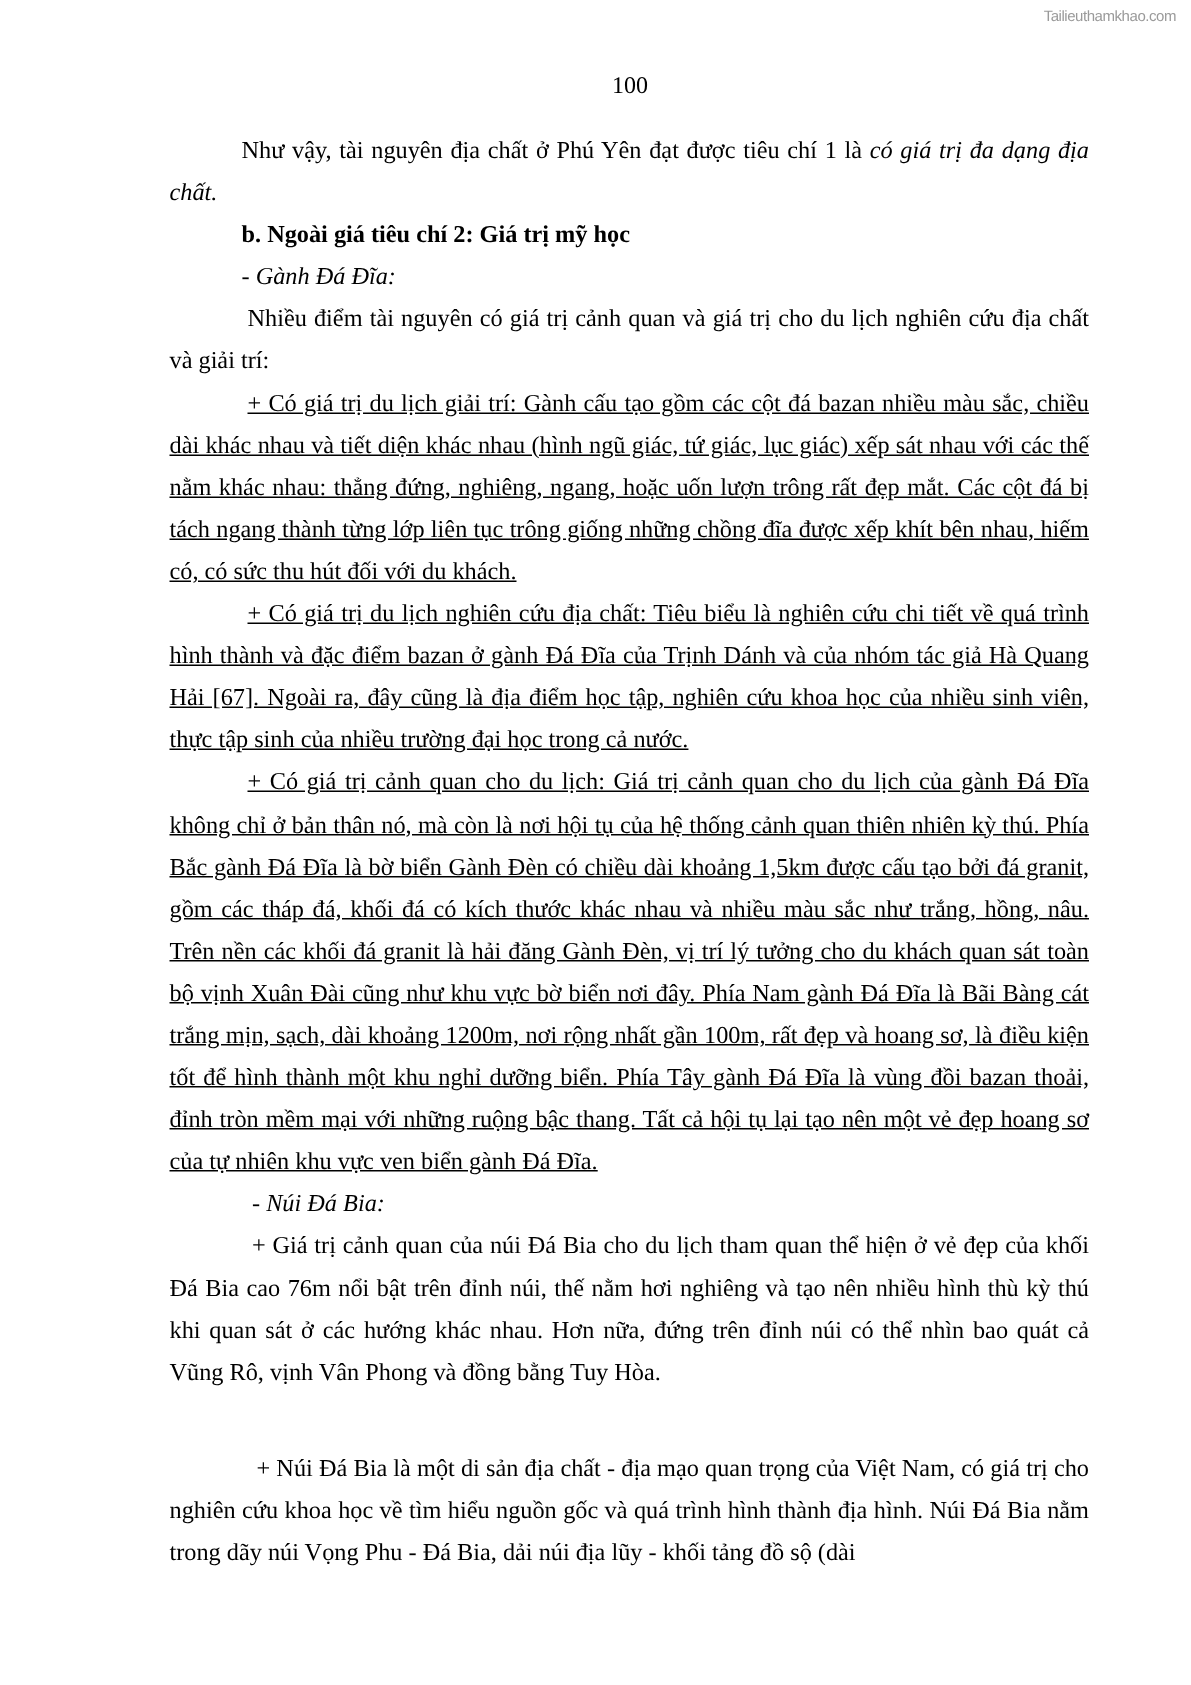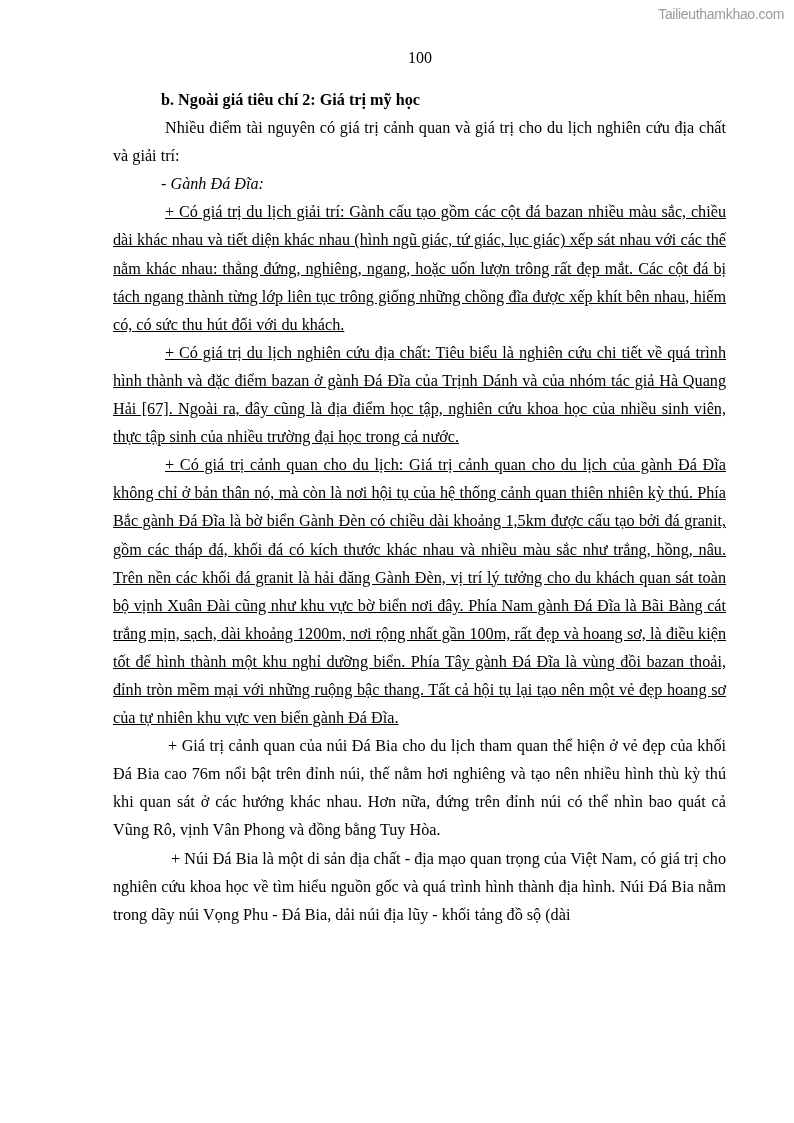--- a/index.html
+++ b/index.html
@@ -1,40 +1,42 @@
 <!DOCTYPE html>
 <html><head>
   <meta charset="utf-8">
   <style>
     html, body { margin: 0; padding: 0; background: #ffffff; }
     body { width: 794px; height: 1123px; position: relative; overflow: hidden;
            font-family: "Liberation Serif", serif; color: #000; }
     .watermark { position: absolute; top: 6px; right: 10px; font-family: "Liberation Sans", sans-serif;
-                 font-size: 14px; color: #9a9a9a; letter-spacing: -0.3px; }
+                 font-size: 10px; color: #9a9a9a; letter-spacing: -0.3px; }
     .page-number { position: absolute; top: 49px; left: 0; width: 840px; text-align: center;
                    font-size: 16px; }
     .content { position: absolute; top: 86px; left: 113px; width: 613px; font-size: 16.2px; line-height: 28.1px; }
     .p { margin: 0; text-align: justify; text-indent: 48px; }
     .p.small-indent { text-indent: 52px; }
     .p.heading { font-weight: bold; text-indent: 48px; }
     .p.item { font-style: italic; text-indent: 48px; }
     .p.item2 { font-style: italic; text-indent: 55px; }
     .p.plus { text-indent: 52px; text-decoration: underline; }
     .p.plus2 { text-indent: 55px; }
-    .p.plus3 { text-indent: 58px; }
+    .p.plus3 { text-indent: 58px; margin-top: 36px; }
     em { font-style: italic; }
   </style>
 </head>
 <body>
 
 <div class="watermark">Tailieuthamkhao.com</div>
 <div class="page-number">100</div>
 
 <div class="content">
+  <p class="p"><span>Như vậy, tài nguyên địa chất ở Phú Yên đạt được tiêu chí 1 là </span><em>có giá trị đa dạng địa chất.</em></p>
   <p class="p heading">b. Ngoài giá tiêu chí 2: Giá trị mỹ học</p>
+  <p class="p item">- Gành Đá Đĩa:</p>
   <p class="p small-indent">Nhiều điểm tài nguyên có giá trị cảnh quan và giá trị cho du lịch nghiên cứu địa chất và giải trí:</p>
-  <p class="p item">- Gành Đá Đĩa:</p>
   <p class="p plus">+ Có giá trị du lịch giải trí: Gành cấu tạo gồm các cột đá bazan nhiều màu sắc, chiều dài khác nhau và tiết diện khác nhau (hình ngũ giác, tứ giác, lục giác) xếp sát nhau với các thế nằm khác nhau: thẳng đứng, nghiêng, ngang, hoặc uốn lượn trông rất đẹp mắt. Các cột đá bị tách ngang thành từng lớp liên tục trông giống những chồng đĩa được xếp khít bên nhau, hiếm có, có sức thu hút đối với du khách.</p>
   <p class="p plus">+ Có giá trị du lịch nghiên cứu địa chất: Tiêu biểu là nghiên cứu chi tiết về quá trình hình thành và đặc điểm bazan ở gành Đá Đĩa của Trịnh Dánh và của nhóm tác giả Hà Quang Hải [67]. Ngoài ra, đây cũng là địa điểm học tập, nghiên cứu khoa học của nhiều sinh viên, thực tập sinh của nhiều trường đại học trong cả nước.</p>
   <p class="p plus">+ Có giá trị cảnh quan cho du lịch: Giá trị cảnh quan cho du lịch của gành Đá Đĩa không chỉ ở bản thân nó, mà còn là nơi hội tụ của hệ thống cảnh quan thiên nhiên kỳ thú. Phía Bắc gành Đá Đĩa là bờ biển Gành Đèn có chiều dài khoảng 1,5km được cấu tạo bởi đá granit, gồm các tháp đá, khối đá có kích thước khác nhau và nhiều màu sắc như trắng, hồng, nâu. Trên nền các khối đá granit là hải đăng Gành Đèn, vị trí lý tưởng cho du khách quan sát toàn bộ vịnh Xuân Đài cũng như khu vực bờ biển nơi đây. Phía Nam gành Đá Đĩa là Bãi Bàng cát trắng mịn, sạch, dài khoảng 1200m, nơi rộng nhất gần 100m, rất đẹp và hoang sơ, là điều kiện tốt để hình thành một khu nghỉ dưỡng biển. Phía Tây gành Đá Đĩa là vùng đồi bazan thoải, đỉnh tròn mềm mại với những ruộng bậc thang. Tất cả hội tụ lại tạo nên một vẻ đẹp hoang sơ của tự nhiên khu vực ven biển gành Đá Đĩa.</p>
+  <p class="p item2">- Núi Đá Bia:</p>
   <p class="p plus2">+ Giá trị cảnh quan của núi Đá Bia cho du lịch tham quan thể hiện ở vẻ đẹp của khối Đá Bia cao 76m nổi bật trên đỉnh núi, thế nằm hơi nghiêng và tạo nên nhiều hình thù kỳ thú khi quan sát ở các hướng khác nhau. Hơn nữa, đứng trên đỉnh núi có thể nhìn bao quát cả Vũng Rô, vịnh Vân Phong và đồng bằng Tuy Hòa.</p>
   <p class="p plus3">+ Núi Đá Bia là một di sản địa chất - địa mạo quan trọng của Việt Nam, có giá trị cho nghiên cứu khoa học về tìm hiểu nguồn gốc và quá trình hình thành địa hình. Núi Đá Bia nằm trong dãy núi Vọng Phu - Đá Bia, dải núi địa lũy - khối tảng đồ sộ (dài</p>
 </div>
 
 </body></html>

